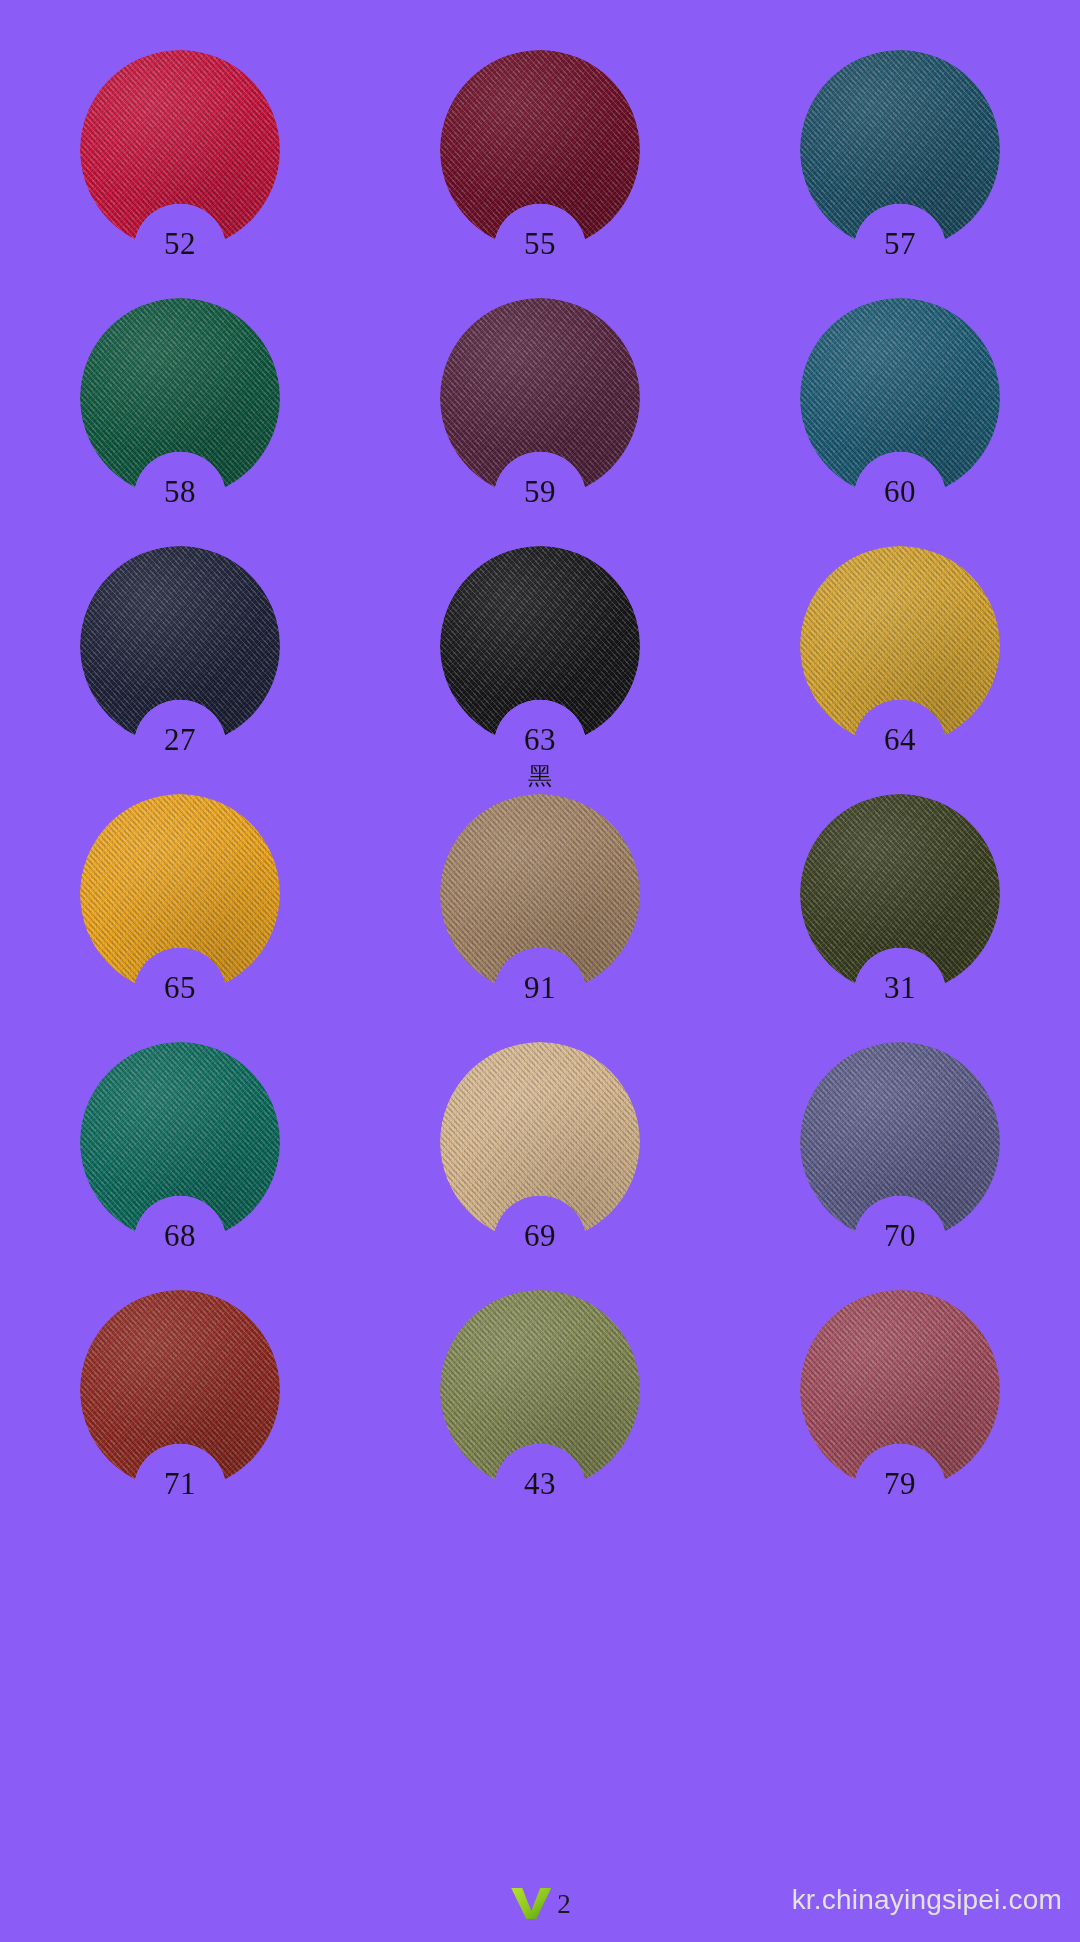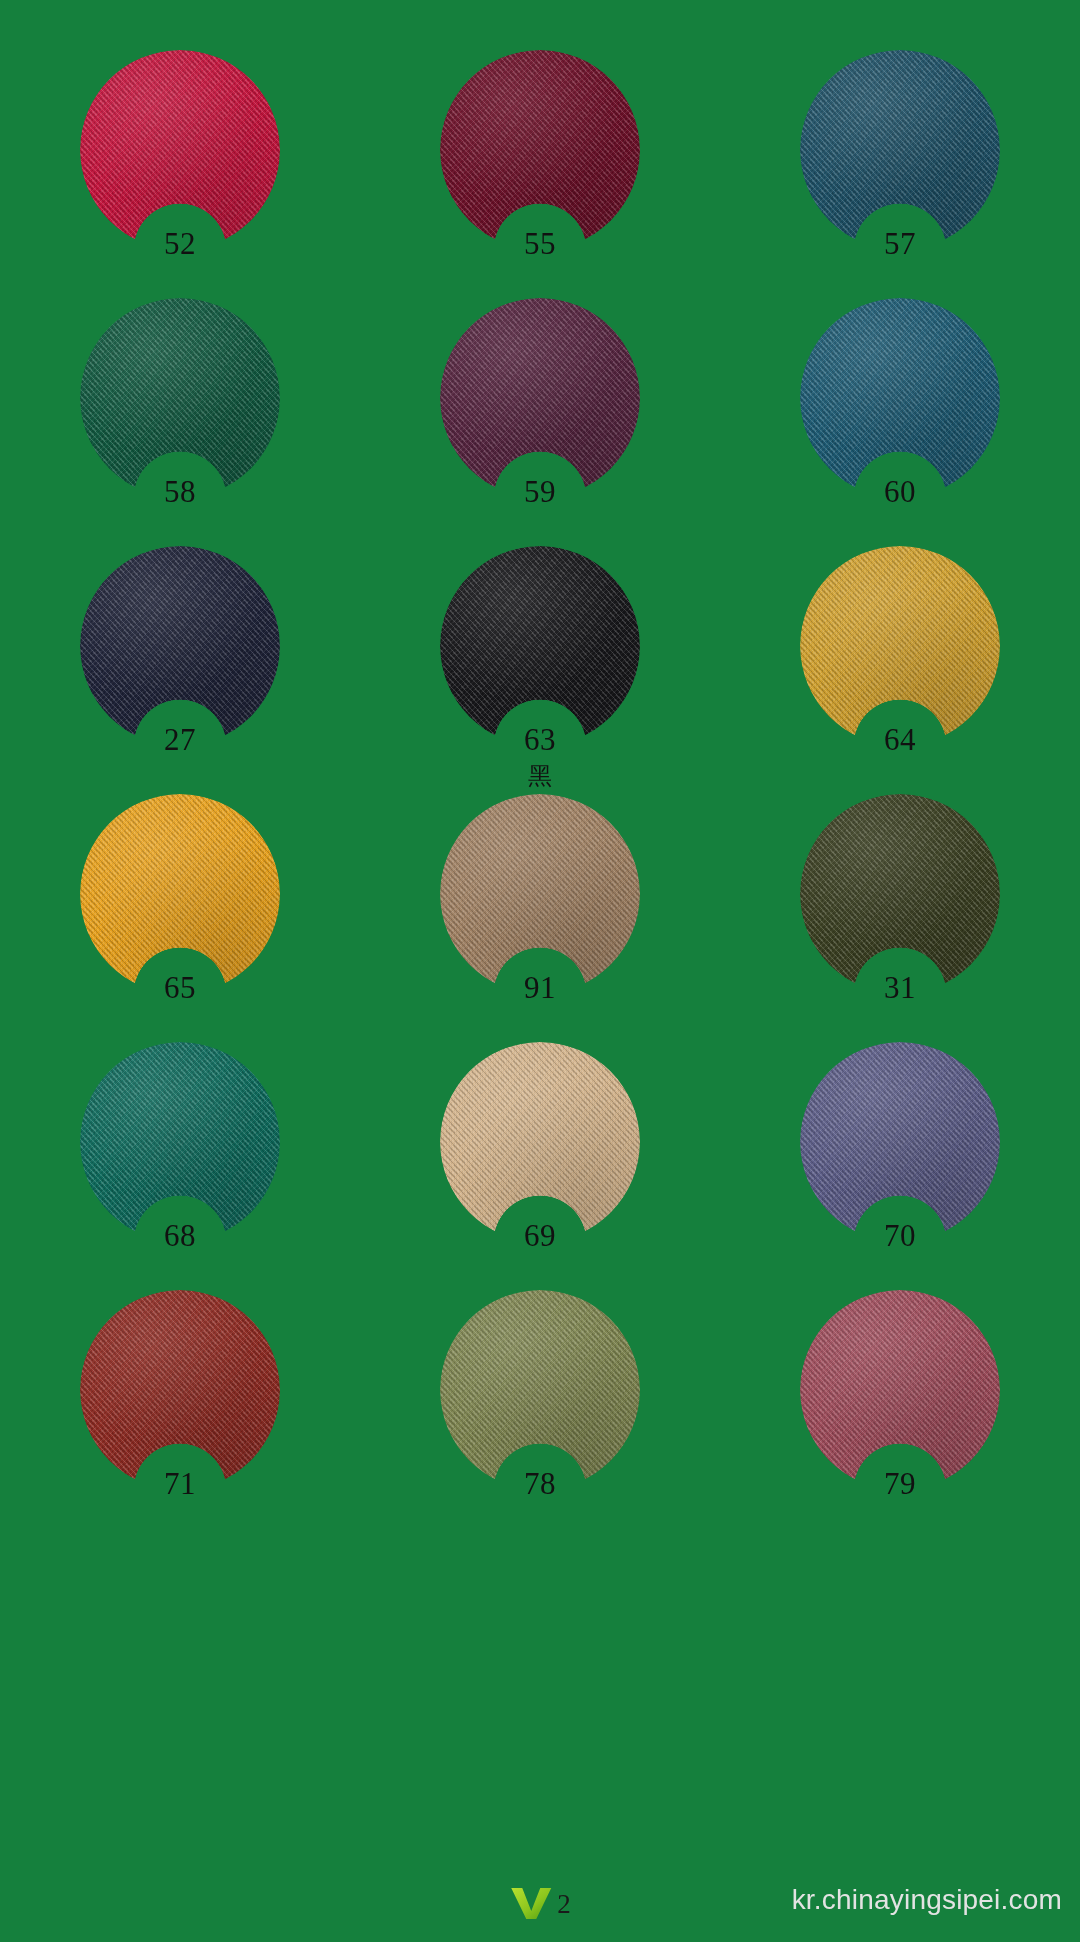--- a/index.html
+++ b/index.html
@@ -12,21 +12,21 @@
     height: 1942px;
     font-family: "Liberation Sans", sans-serif;
     position: relative;
     overflow: hidden;
   }
 
   #swatch-sheet {
     width: 1080px;
     height: 1942px;
     position: relative;
-    background: #15803d;
+    background: #8b5cf6;
   }
 
   
   .swatch-grid {
     position: absolute;
     left: 0;
     top: 0;
     width: 1080px;
     padding-top: 42px;
     box-sizing: border-box;
@@ -346,21 +346,21 @@
         <div class="chip-label">71</div>
       </div>
       <div class="swatch-cell">
         <div class="chip-wrap">
           <div class="chip">
             <div class="chip-base" style="background-color: rgb(126, 133, 80);"></div>
             <div class="chip-weave"></div>
             <div class="chip-shade"></div>
           </div>
         </div>
-        <div class="chip-label">78</div>
+        <div class="chip-label">43</div>
       </div>
       <div class="swatch-cell">
         <div class="chip-wrap">
           <div class="chip">
             <div class="chip-base" style="background-color: rgb(158, 75, 90);"></div>
             <div class="chip-weave"></div>
             <div class="chip-shade"></div>
           </div>
         </div>
         <div class="chip-label">79</div>

